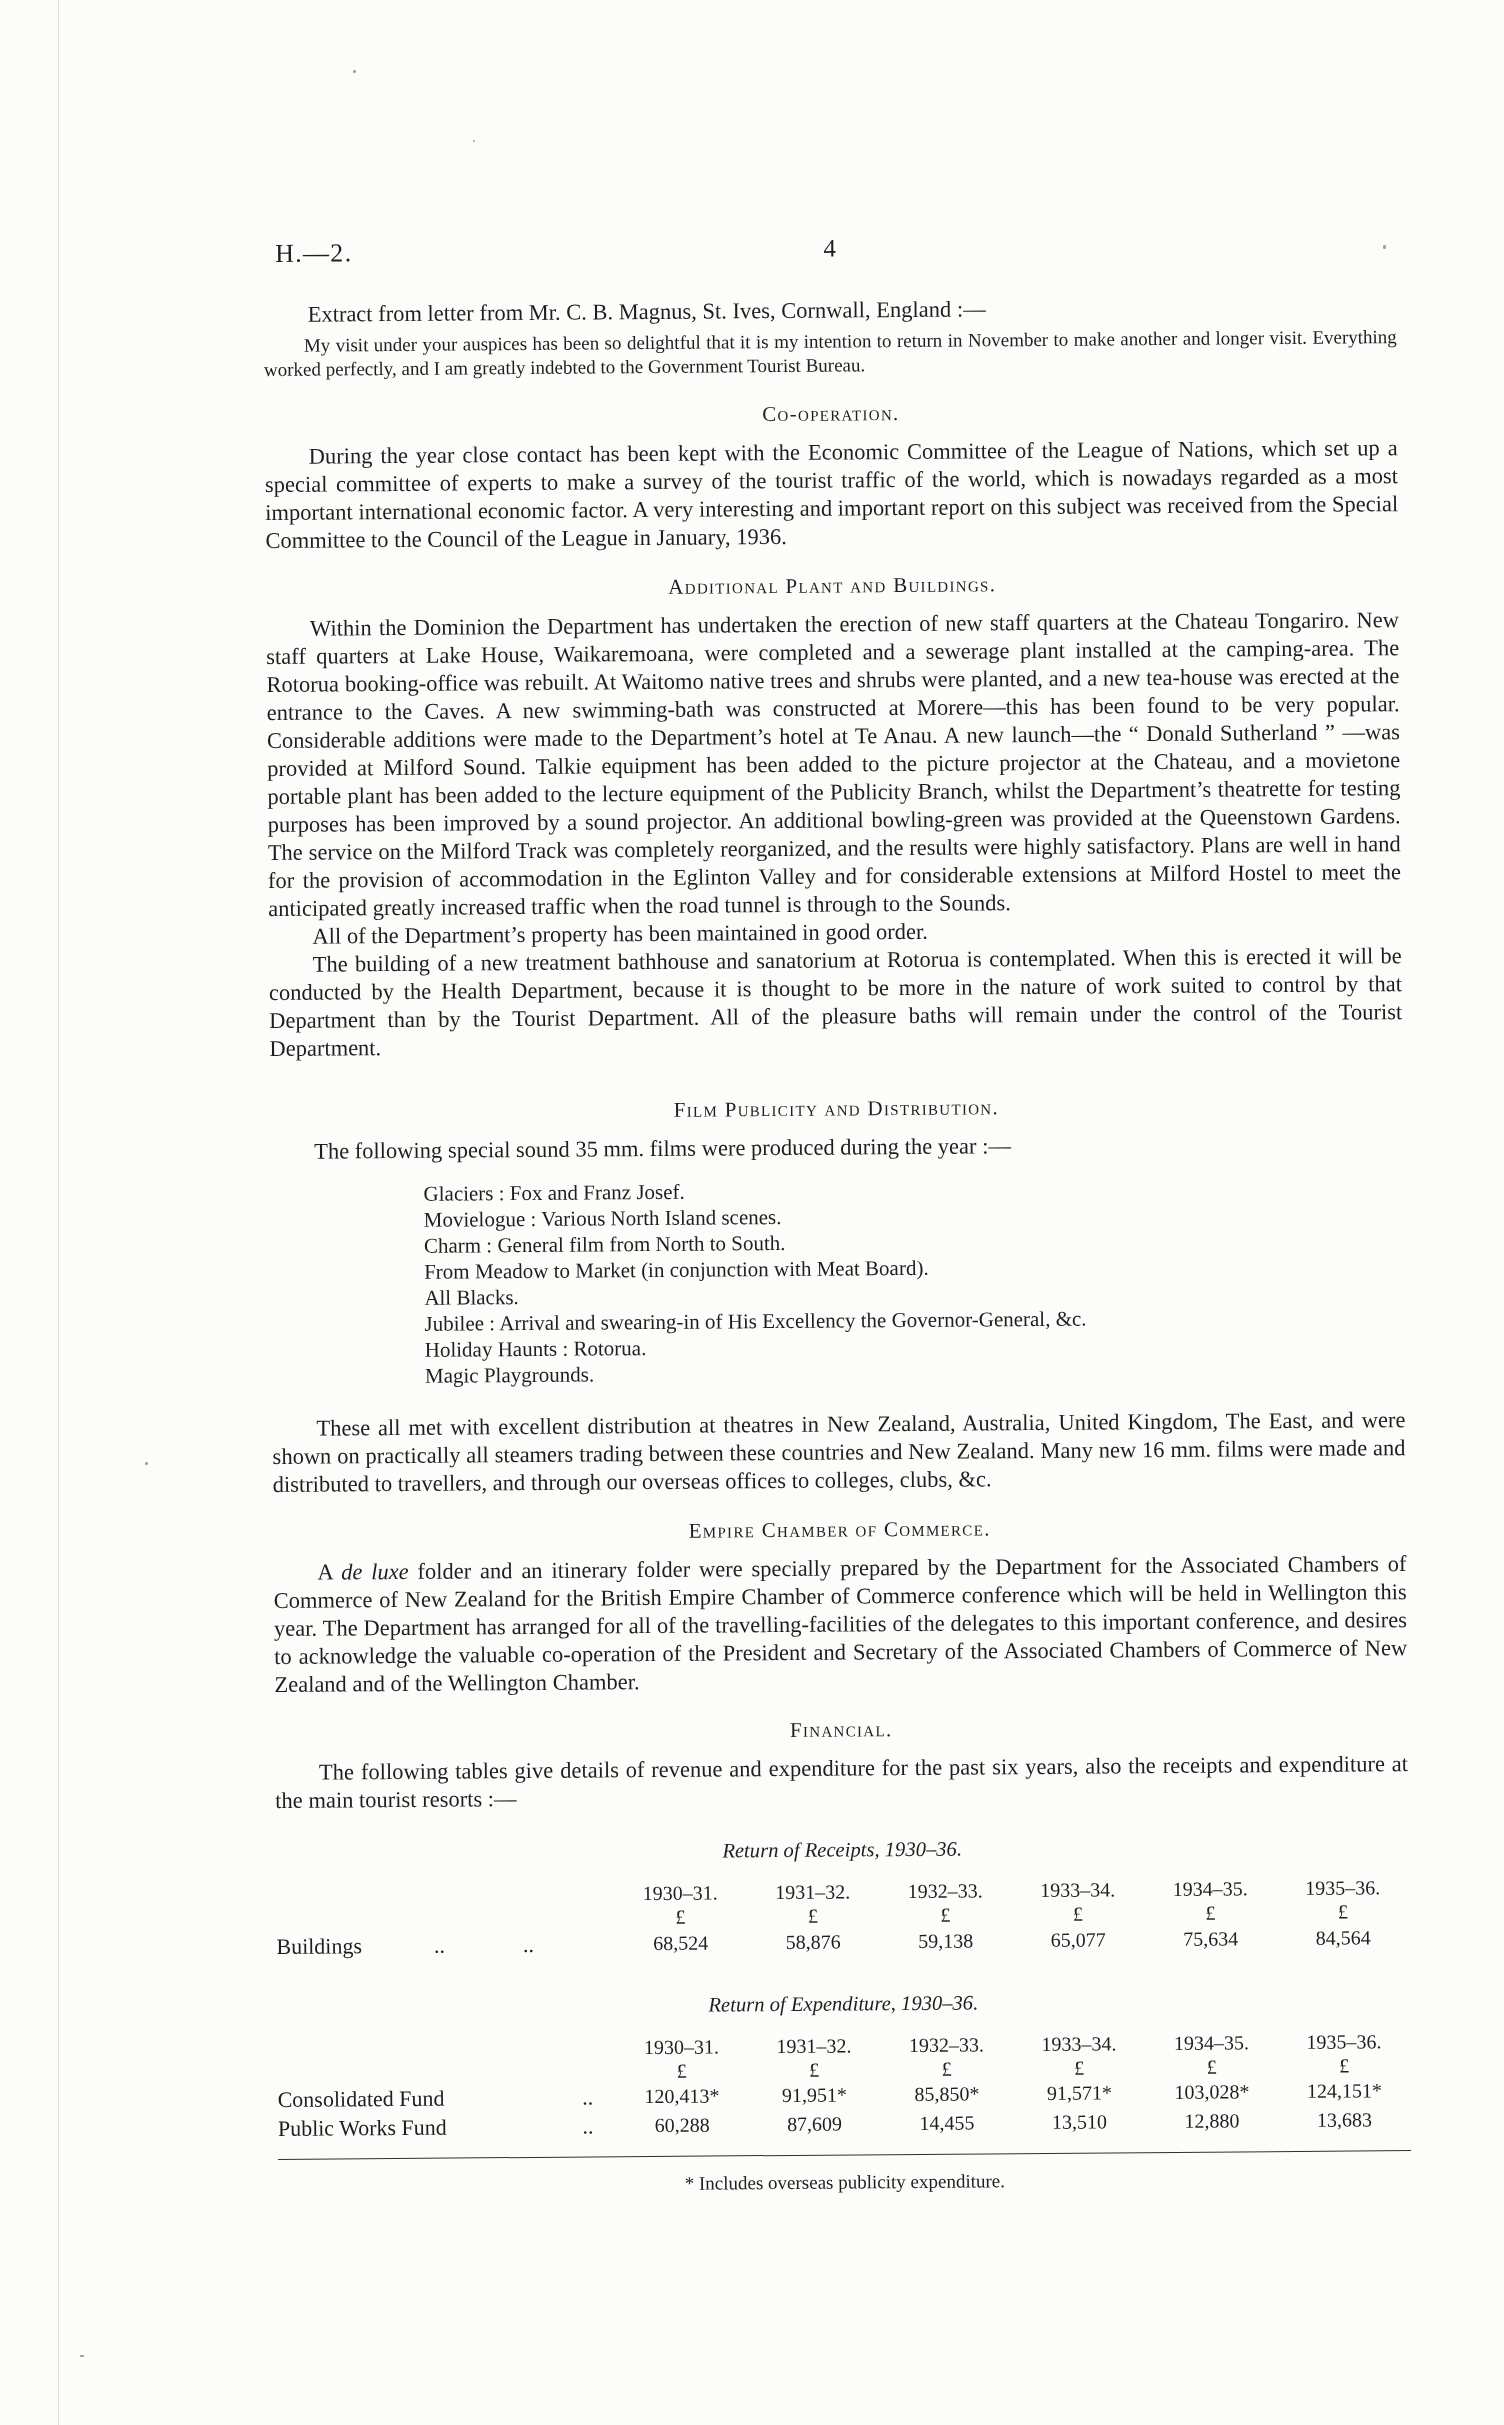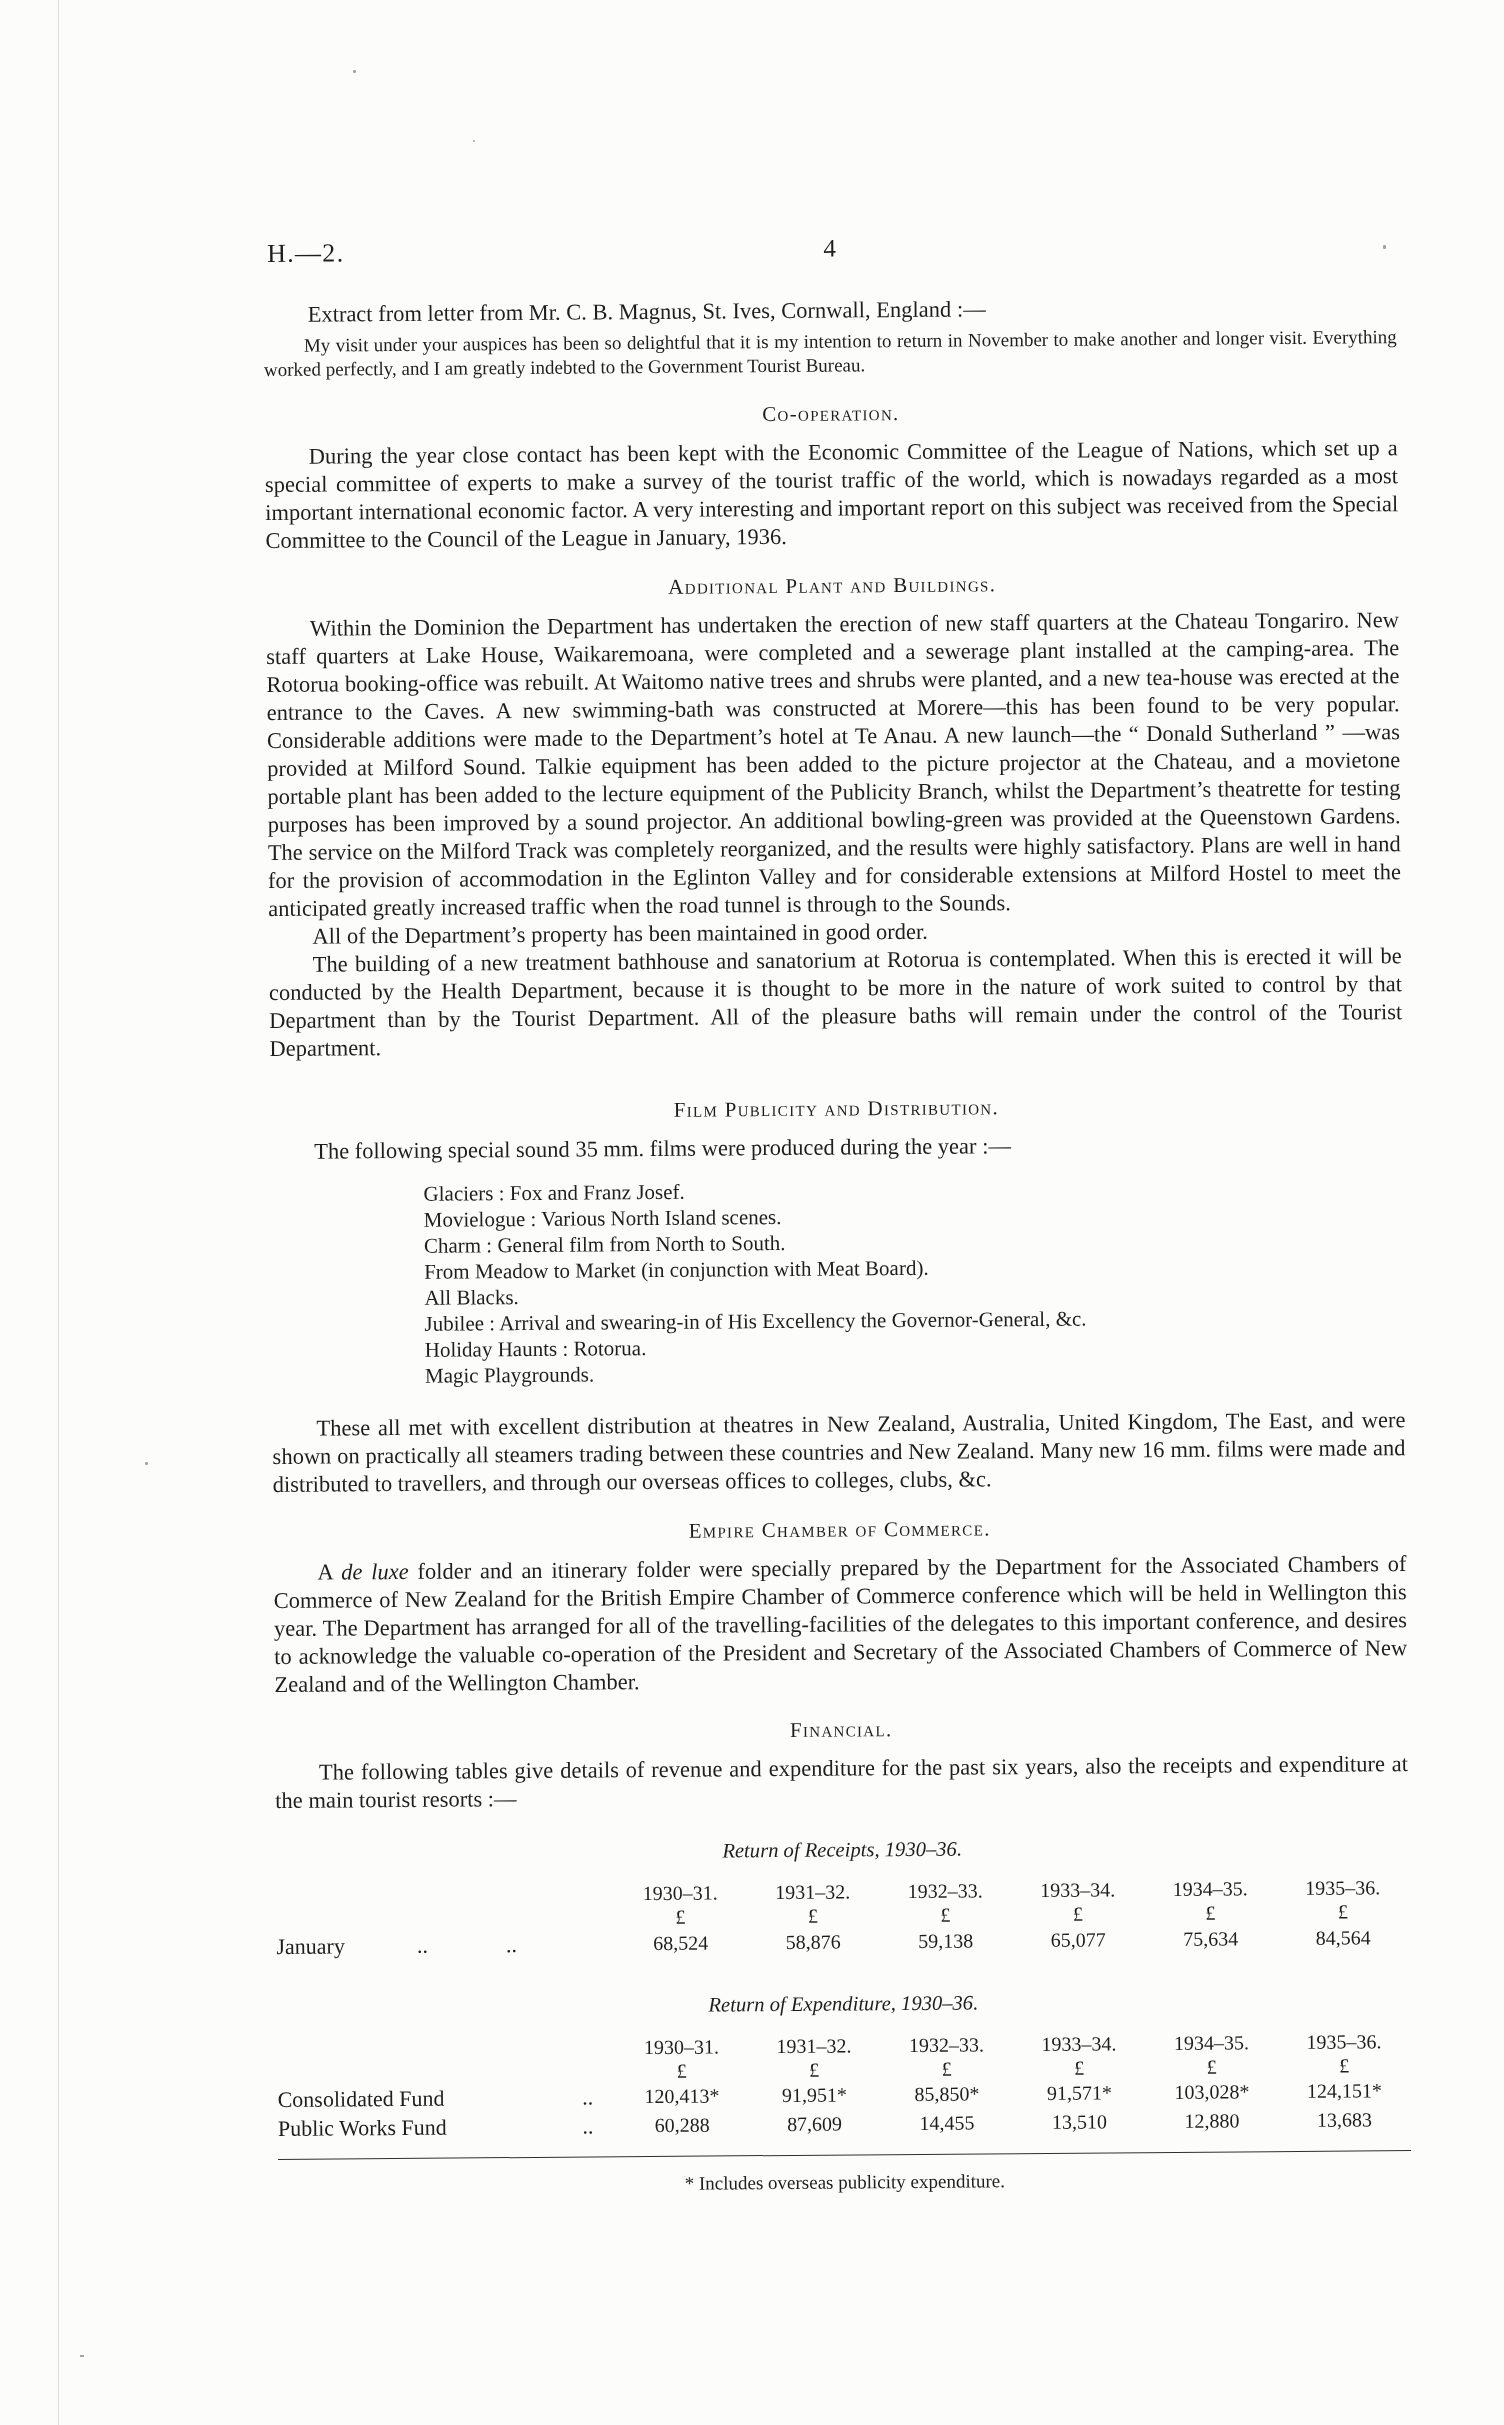--- a/index.html
+++ b/index.html
@@ -14,21 +14,21 @@
   .edge-line {
     position: absolute; left: 58px; top: 0; width: 1.3px; height: 2426px;
     background: #cfcfcb; opacity: .7;
   }
   .speck { position: absolute; background: #8a8a86; border-radius: 50%; opacity: .8; }
   .page {
     position: absolute; left: 263px; top: 239px; width: 1133px;
     transform: rotate(-0.45deg); transform-origin: top left;
   }
   .hdr { position: relative; height: 33px; margin-bottom: 29px; }
-  .hdr .code { position: absolute; left: 4px; top: 0; font-size: 26px; letter-spacing: 1.3px; }
+  .hdr .code { position: absolute; left: 12px; top: 0; font-size: 26px; letter-spacing: 1.3px; }
   .hdr .pageno { position: absolute; left: 0; right: 0; text-align: center; top: 0; font-size: 25px; }
 
   p { margin: 0; font-size: 22.5px; line-height: 28px; text-align: justify; }
   p.ind { text-indent: 44px; }
   .extract { margin-bottom: 5px; }
   .letter { font-size: 19px; line-height: 24.4px; text-indent: 40px; margin-bottom: 21px; }
 
   h3 {
     margin: 5px 0 10px 0; font-weight: normal; text-align: center;
     font-size: 21px; font-variant: small-caps; letter-spacing: 1.3px; line-height: 29px;
@@ -110,21 +110,21 @@
     <div class="yr">1934–35.</div>
     <div class="yr">1935–36.</div>
     <div></div>
     <div class="pnd">£</div>
     <div class="pnd">£</div>
     <div class="pnd">£</div>
     <div class="pnd">£</div>
     <div class="pnd">£</div>
     <div class="pnd">£</div>
     <div class="row-label">
-      <span>January</span>
+      <span>Buildings</span>
       <span class="l1">..</span>
       <span class="l2">..</span>
     </div>
     <div class="val">68,524</div>
     <div class="val">58,876</div>
     <div class="val">59,138</div>
     <div class="val">65,077</div>
     <div class="val">75,634</div>
     <div class="val">84,564</div>
   </div>

